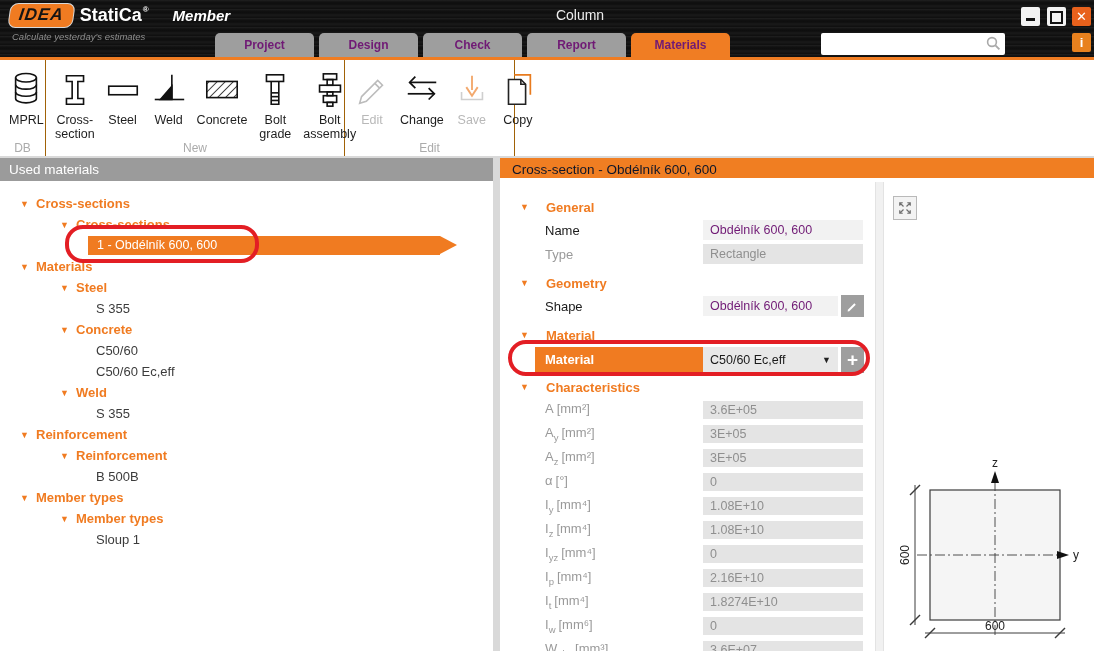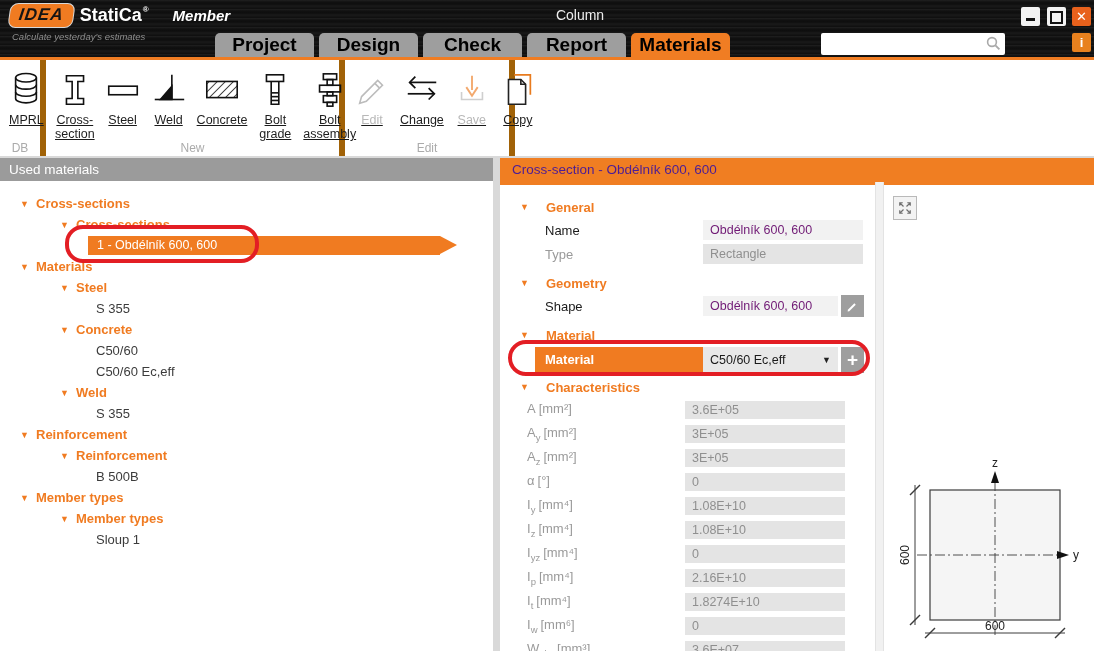--- a/index.html
+++ b/index.html
@@ -28,45 +28,45 @@
   .btn-close{right:3px;background:#E8611C;color:#fff;font-size:13px;font-weight:bold;line-height:19px;}
   .btn-info{position:absolute;top:33px;right:3px;width:19px;height:19px;border-radius:2px;background:#E8811E;
     color:#fff;font-weight:bold;font-size:13px;text-align:center;line-height:19px;}
   .search-wrap{position:absolute;top:33px;right:89px;width:184px;height:22px;background:#fff;border-radius:2px;}
   .search-wrap input{position:absolute;left:4px;top:0;width:156px;height:22px;border:none;outline:none;
     font-size:12px;background:transparent;}
   .search-glyph{position:absolute;right:4px;top:3px;}
 
   
   .tabs{position:absolute;left:215px;top:33px;display:flex;gap:5px;}
-  .tab{width:99px;height:24px;background:#9E9E9E;color:#000000;font-weight:bold;font-size:19px;
+  .tab{width:99px;height:24px;background:#9E9E9E;color:#701a75;font-weight:bold;font-size:12px;
     text-align:center;line-height:24px;border-radius:5px 5px 0 0;}
   .tab.active{background:#F07D23;}
 
   
   .ribbon{position:absolute;left:0;top:60px;width:1094px;height:98px;background:#fff;
     border-bottom:2px solid #d9d9d9;display:flex;}
-  .rgroup{position:relative;border-right:6px solid #a16207;padding:5px 4px 16px;text-decoration:underline;}
+  .rgroup{position:relative;border-right:1px solid #a16207;padding:5px 4px 16px;}
   .rgroup-label{position:absolute;bottom:1px;left:0;right:0;text-align:center;color:#ababab;font-size:12px;}
   .rbtns{display:flex;align-items:flex-start;}
   .rbtn{display:flex;flex-direction:column;align-items:center;padding:0 5px;}
   .rbtn .ricon{height:48px;display:flex;align-items:flex-end;justify-content:center;padding-bottom:4px;}
   .rbtn .rlabel{font-size:12.5px;color:#1e1e1e;text-align:center;line-height:1.15;}
   .rbtn.disabled .rlabel{color:#b8b8b8;}
   .narrow .rlabel{max-width:56px;}
   .rgroup.db{width:46px;}
   .rgroup.new{width:299px;}
   .rgroup.edit{width:170px;}
 
   
   .left-panel{position:absolute;left:0;top:158px;width:493px;height:493px;background:#fff;}
   .left-header{height:23px;background:#9B9B9B;color:#fff;font-size:13.5px;line-height:23px;padding-left:9px;}
   .vdivider{position:absolute;left:493px;top:158px;width:7px;height:493px;background:#d9d9d9;}
   .right-panel{position:absolute;left:500px;top:158px;width:594px;height:493px;background:#fff;}
-  .right-header{height:27px;background:#F07E22;color:#4c1d95;font-size:13.5px;line-height:23px;padding-left:12px;}
+  .right-header{height:20px;background:#F07E22;color:#0f172a;font-size:13.5px;line-height:23px;padding-left:12px;}
 
   
   .tree{padding-top:12px;font-size:13px;}
   .trow{height:21px;display:flex;align-items:center;position:relative;}
   .lvl0{padding-left:20px;} .lvl1{padding-left:60px;} .lvl2{padding-left:96px;}
   .tri{color:#F07B21;font-size:9px;width:16px;flex:0 0 16px;}
   .tglabel{color:#F07B21;font-weight:bold;}
   .tileaf{color:#3c3c3c;}
   .sel-row{padding-left:0;}
   .sel-banner{position:absolute;left:88px;top:1px;width:352px;height:19px;background:#F07B21;color:#fff;
@@ -95,21 +95,21 @@
     align-items:center;justify-content:center;}
   .mat-row{height:28px;display:flex;align-items:center;}
   .mat-label{margin-left:35px;width:168px;height:26px;background:#F07B21;color:#fff;font-weight:bold;
     font-size:13px;line-height:26px;padding-left:10px;}
   .mat-dd{width:135px;height:26px;background:#e8e8e8;display:flex;align-items:center;
     justify-content:space-between;padding:0 7px;font-size:12.5px;}
   .mat-dd .caret{font-size:9px;color:#222;}
   .mat-add{width:23px;height:26px;background:#9e9e9e;color:#fff;font-size:19px;font-weight:bold;
     margin-left:3px;display:flex;align-items:center;justify-content:center;}
   .crow{height:24px;display:flex;align-items:center;}
-  .clabel{margin-left:27px;width:158px;font-size:13px;color:#9a9a9a;}
+  .clabel{margin-left:45px;width:158px;font-size:13px;color:#9a9a9a;}
   .clabel sub{font-size:9.5px;}
   .cunit{margin-left:3px;}
   .cfield{width:160px;height:18px;background:#e4e4e4;color:#8f8f8f;font-size:12.5px;line-height:18px;padding-left:7px;}
 
   
   .vscroll{position:absolute;left:875px;top:182px;width:9px;height:469px;background:#f1f1f1;
     border-left:1px solid #e3e3e3;border-right:1px solid #e3e3e3;}
   .expand-btn{position:absolute;left:893px;top:196px;width:24px;height:24px;background:#f3f3f3;
     border:1px solid #b9b9b9;display:flex;align-items:center;justify-content:center;}
   .diagram{position:absolute;left:895px;top:455px;width:199px;height:196px;}

